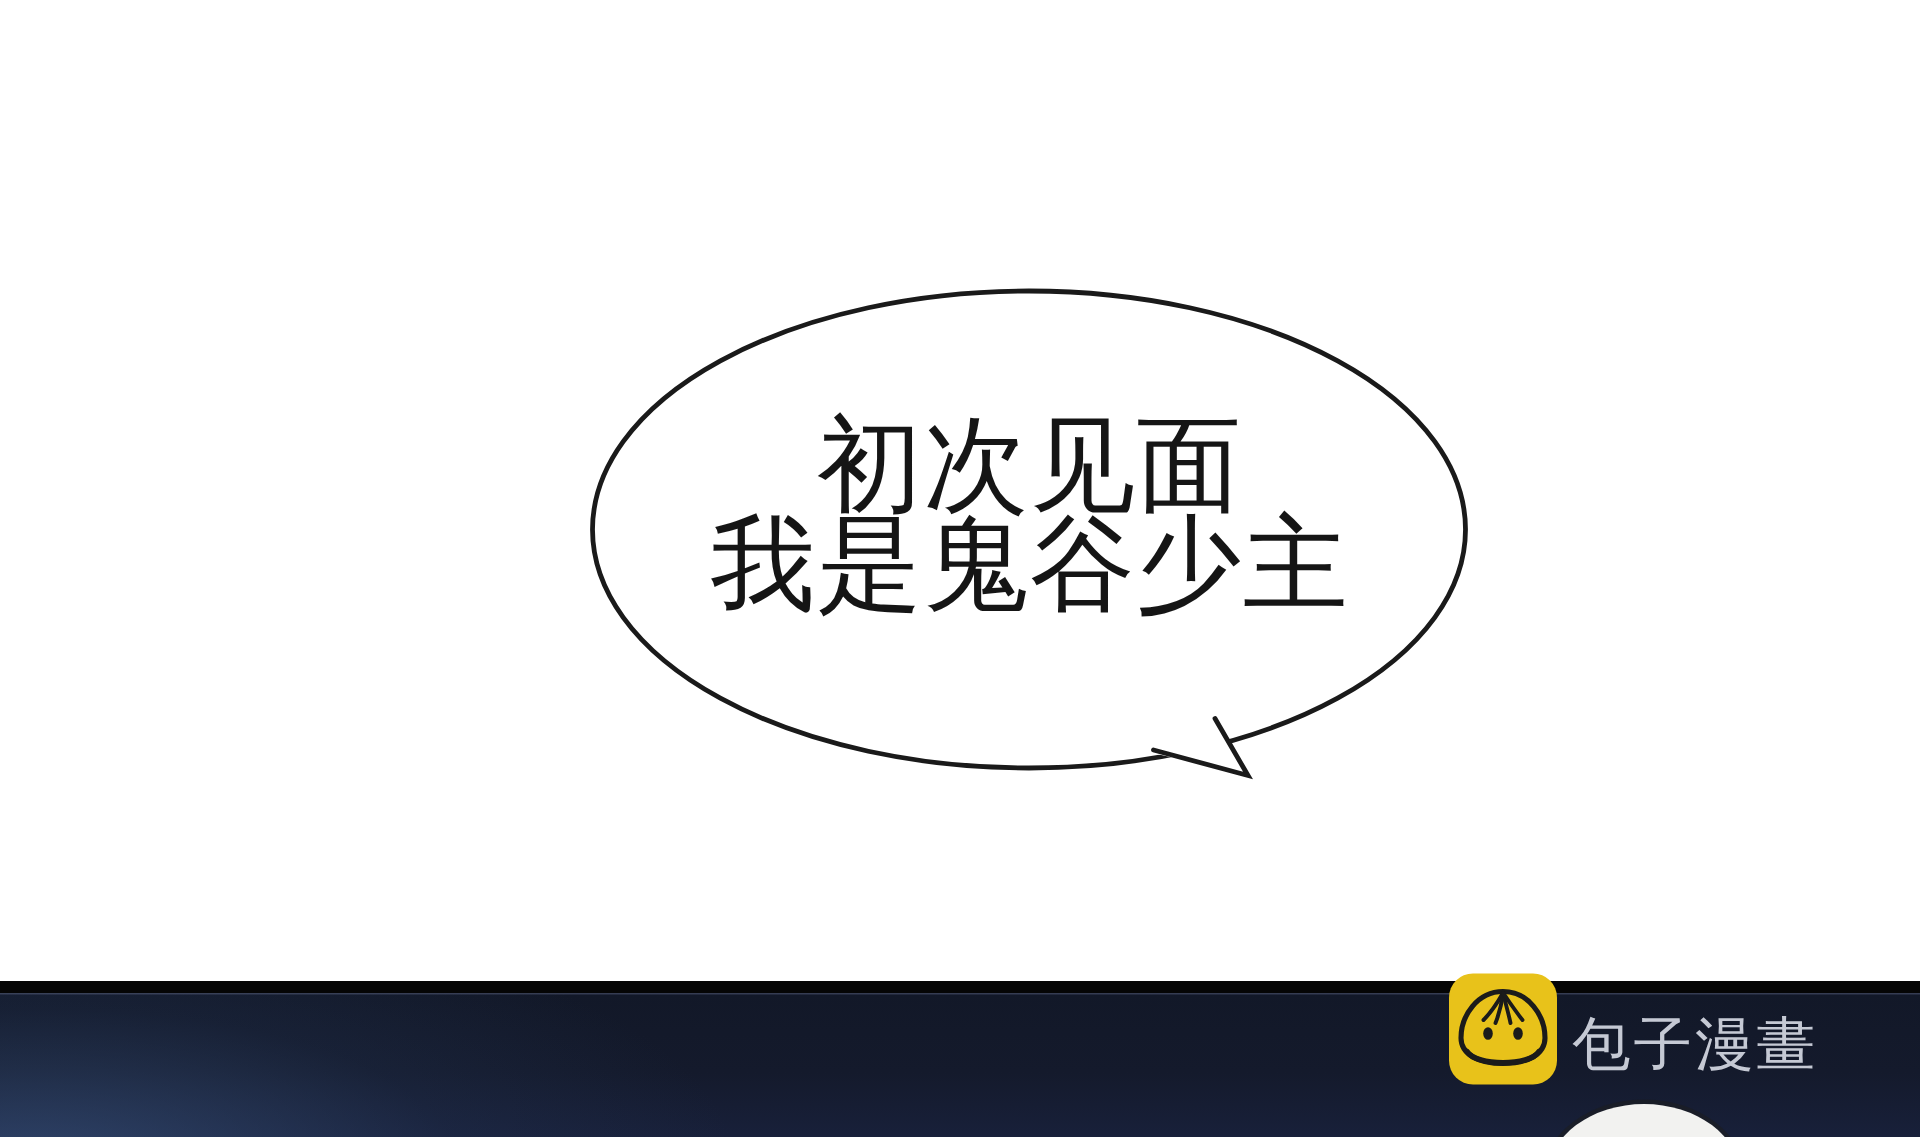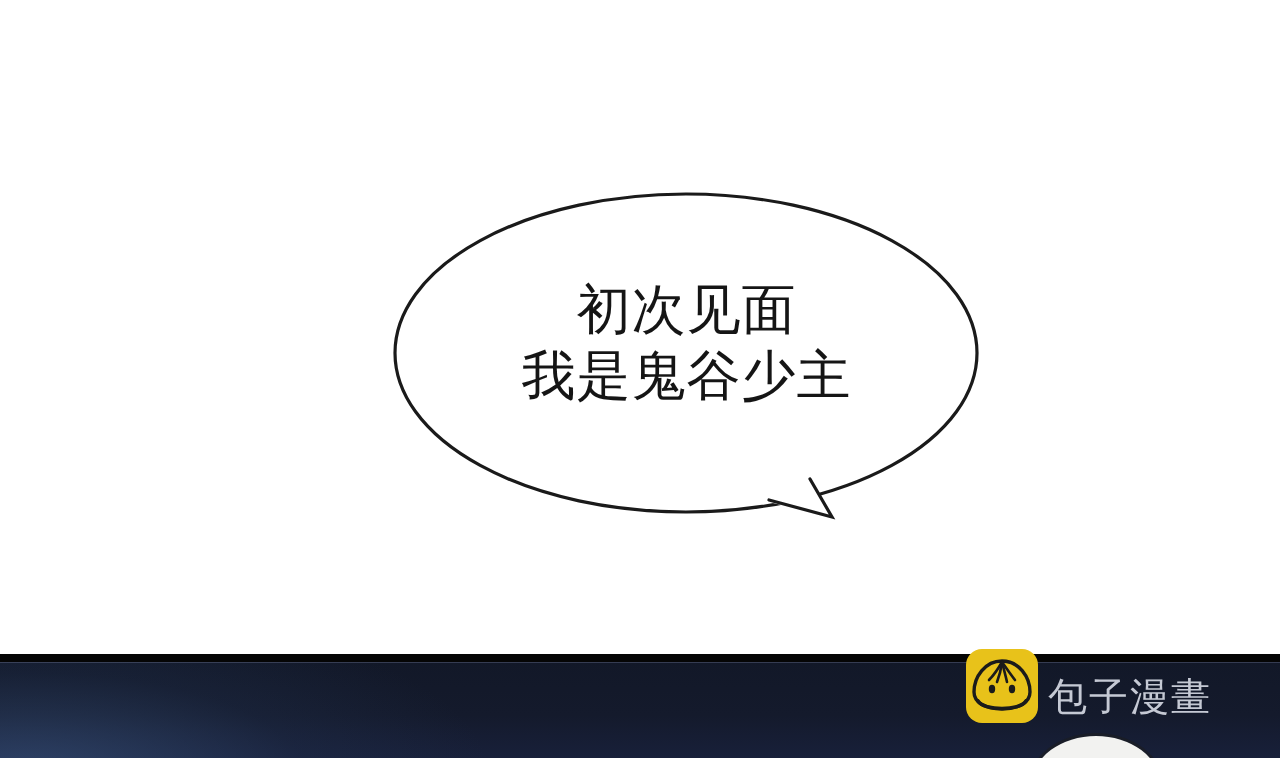--- a/index.html
+++ b/index.html
@@ -37,21 +37,21 @@
     height: 350px;
   }
 
   .bubble-text {
     position: absolute;
     left: 395px;
     top: 277px;
     width: 583px;
     text-align: center;
     color: #151515;
-    font-size: 54px;
+    font-size: 70px;
     line-height: 66px;
     font-weight: 500;
     letter-spacing: 1px;
     font-family: "DejaVu Sans", "Liberation Sans", sans-serif;
     white-space: nowrap;
     user-select: none;
   }
   .bubble-line { display: block; }
 
   

